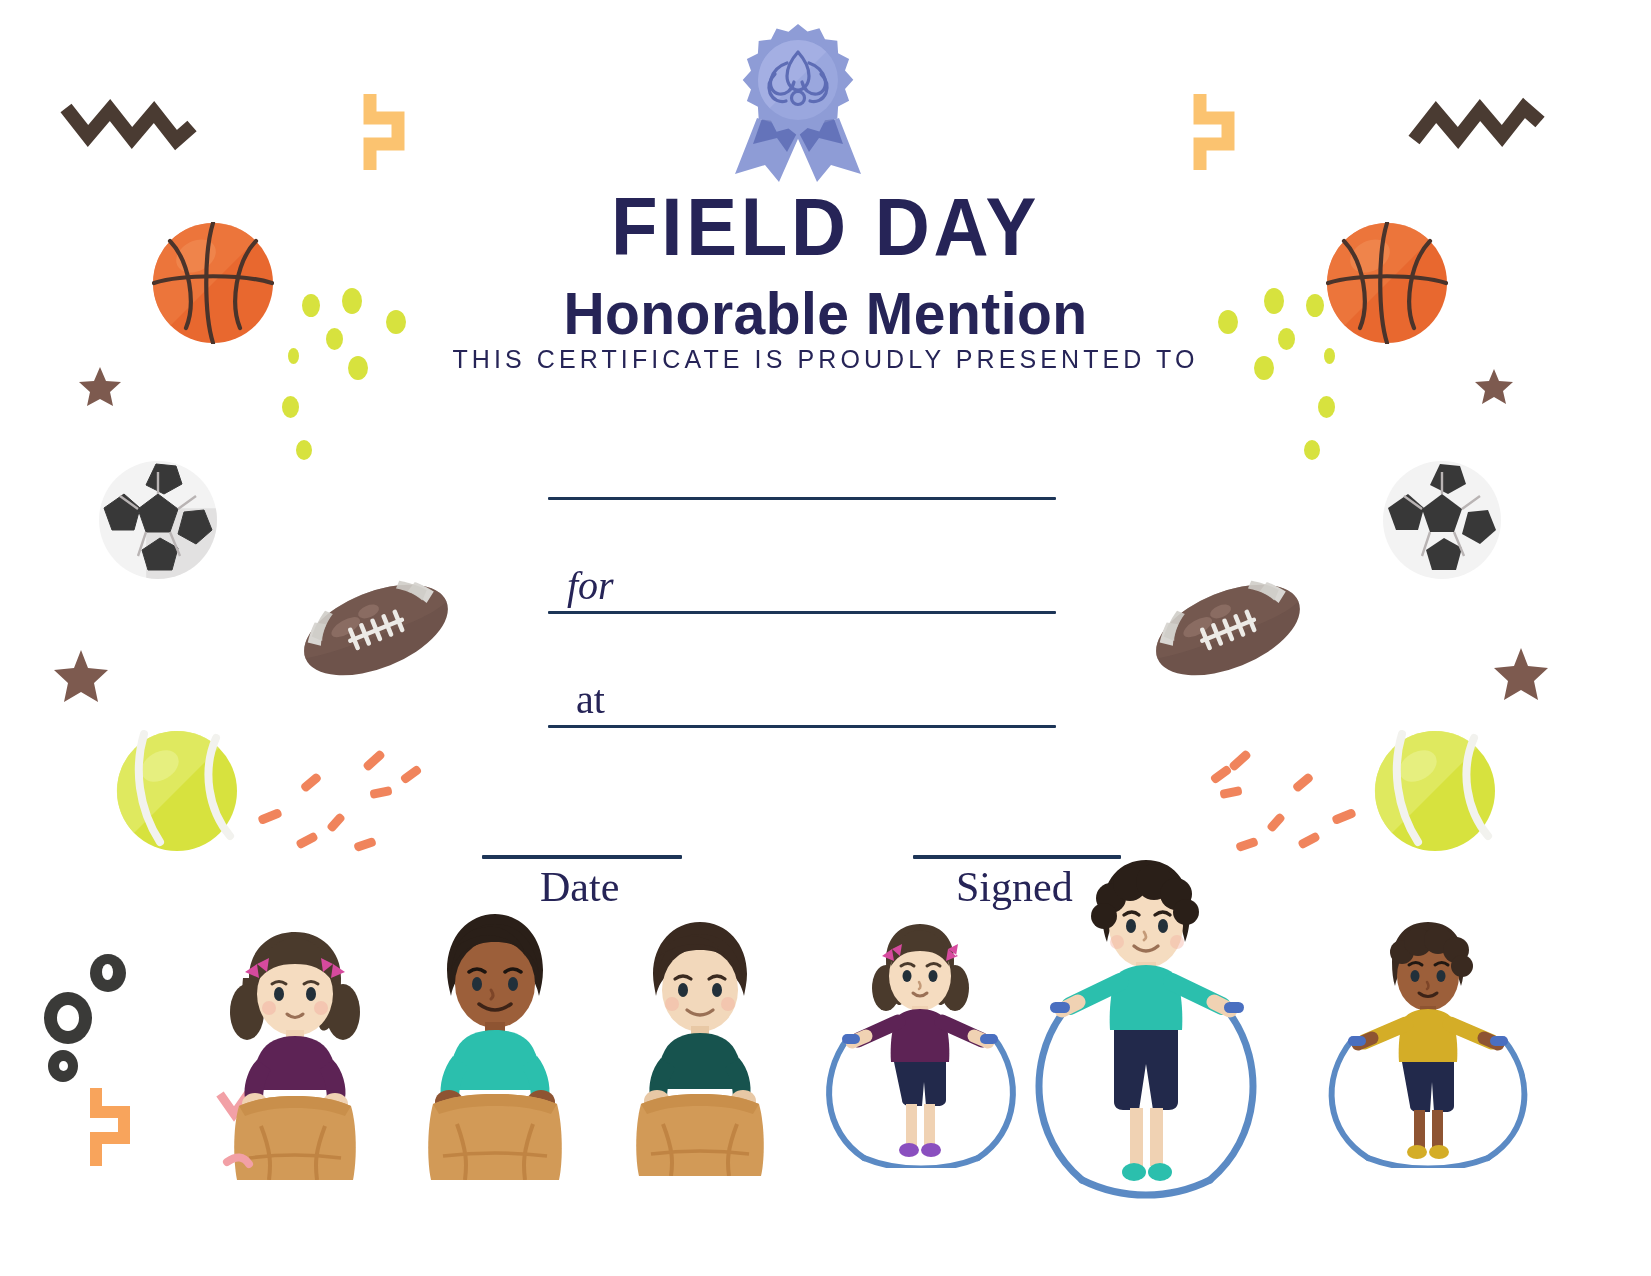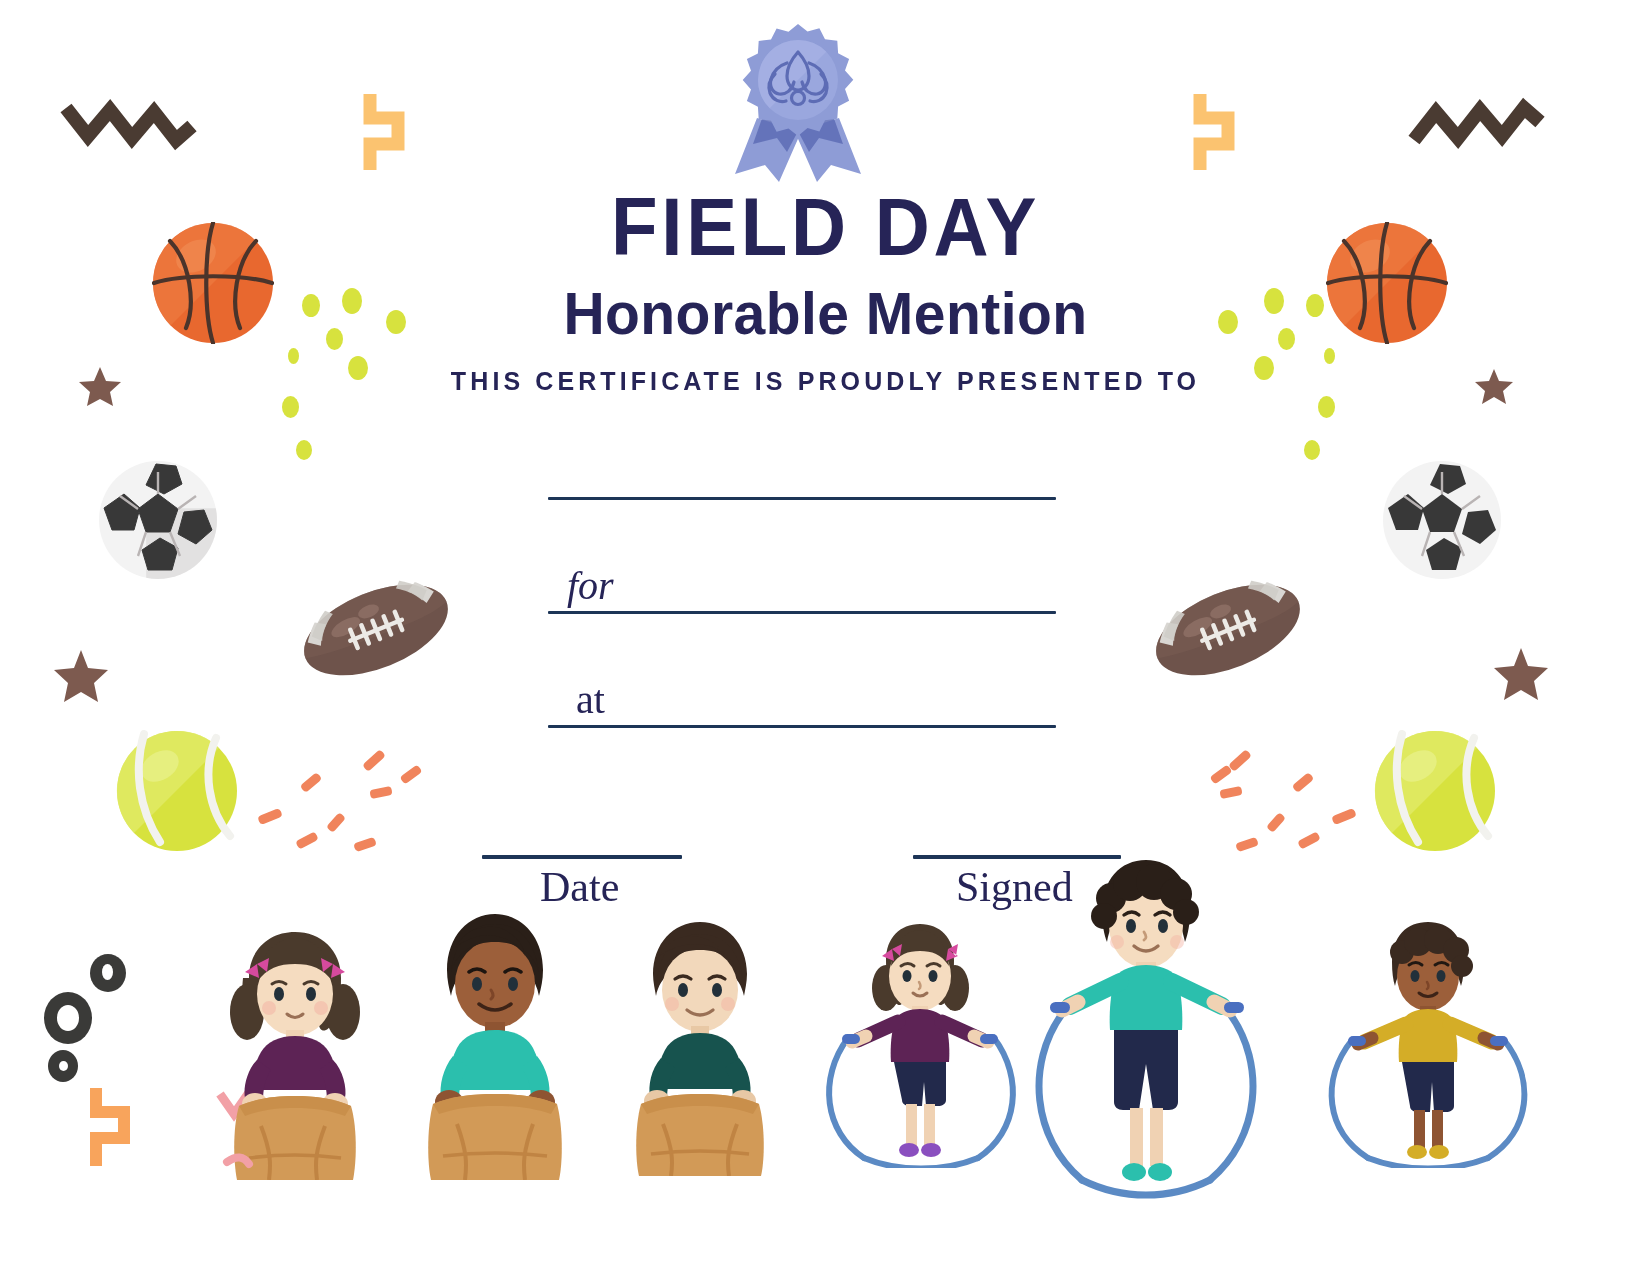--- a/index.html
+++ b/index.html
@@ -20,22 +20,22 @@
     transform:scaleX(0.93);
   }
   .title-sub{
     font-family:"Liberation Sans",sans-serif;
     font-weight:700;font-size:60px;letter-spacing:0.5px;
     color:#262457;line-height:1.05;margin-top:14px;
     transform:scaleX(0.95);
   }
   .title-presented{
     font-family:"Liberation Sans",sans-serif;
-    font-weight:700;font-size:25px;letter-spacing:4.1px;
-    color:#262457;margin-top:22px;
+    font-weight:400;font-size:25px;letter-spacing:4.1px;
+    color:#262457;
   }
   
   .rule{background:#1d3557;height:3px;border-radius:1px;}
   #line-name{left:548px;top:497px;width:508px;}
   #line-for{left:548px;top:611px;width:508px;}
   #line-at{left:548px;top:725px;width:508px;}
   #line-date{left:482px;top:855px;width:200px;height:4px;}
   #line-signed{left:913px;top:855px;width:208px;height:4px;}
   .script-label{
     font-family:"Liberation Serif",serif;

